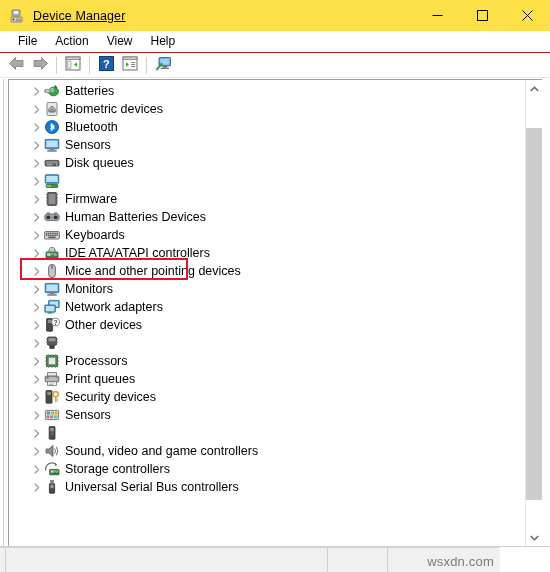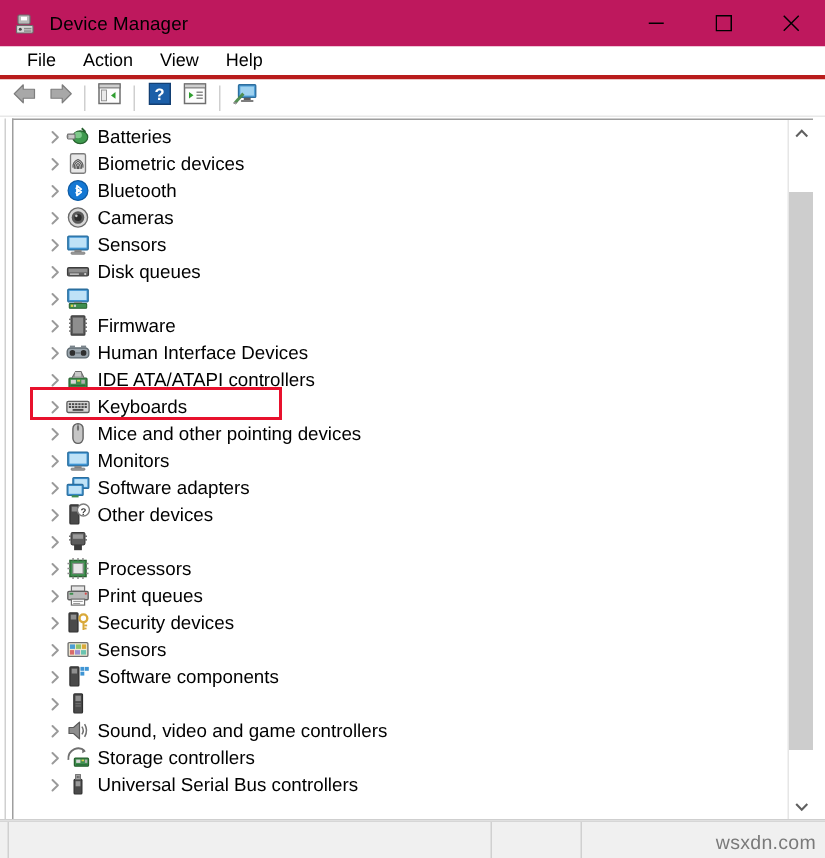--- a/index.html
+++ b/index.html
@@ -24,23 +24,24 @@
     background: #ffffff;
     box-sizing: border-box;
   }
 
   
   #titlebar {
     position: absolute;
     left: 0; top: 0;
     width: 550px;
     height: 31px;
-    background: #be185d;
-    display: flex;
-    align-items: center;
+    background: #fde047;
+    display: flex;
+    align-items: center;
+    text-decoration: underline;
   }
   #title-icon {
     width: 16px; height: 16px;
     margin-left: 9px;
     margin-right: 8px;
     position: relative;
     flex: none;
   }
   #title-text {
     font-size: 12.5px;
@@ -67,21 +68,21 @@
   #menubar {
     position: absolute;
     left: 0; top: 31px;
     width: 550px;
     height: 22px;
     background: #ffffff;
     display: flex;
     align-items: center;
     padding-left: 9px;
     box-sizing: border-box;
-    border-bottom: 3px solid #b91c1c;
+    border-bottom: 1px solid #b91c1c;
   }
   .menu-item {
     font-size: 12px;
     color: #000;
     padding: 2px 9px 3px 9px;
     white-space: nowrap;
   }
 
   
   #toolbar {
@@ -208,21 +209,21 @@
     width: 16px;
     height: 372px;
     background: #cdcdcd;
   }
 
   
   #statusbar {
     position: absolute;
     left: 0;
     bottom: 0;
-    width: 550px;
+    width: 500px;
     height: 25px;
     background: #f0f0f0;
     border-top: 1px solid #d6d6d6;
     box-sizing: border-box;
     display: flex;
     align-items: center;
   }
   .sb-seg {
     height: 25px;
     border-right: 1px solid #d0d0d0;
@@ -410,34 +411,20 @@
       </svg></span>
           <span class="label">Bluetooth</span>
         </div>
         <div class="row">
           <span class="chev">
             <svg width="6" height="9" viewBox="0 0 6 9">
               <path d="M1 1 L4.6 4.5 L1 8" fill="none" stroke="#9a9a9a" stroke-width="1.3" stroke-linecap="round" stroke-linejoin="round"></path>
             </svg>
           </span>
           <span class="ico"><svg width="16" height="16" viewBox="0 0 16 16">
-        <circle cx="8" cy="8" r="6.4" fill="#d7d7d7" stroke="#6b6b6b" stroke-width="0.9"></circle>
-        <circle cx="8" cy="8" r="4.2" fill="#585858"></circle>
-        <circle cx="8" cy="8" r="2.4" fill="#2b2b2b"></circle>
-        <circle cx="6.9" cy="6.9" r="0.85" fill="#e6e6e6" opacity="0.85"></circle>
-      </svg></span>
-          <span class="label">Cameras</span>
-        </div>
-        <div class="row">
-          <span class="chev">
-            <svg width="6" height="9" viewBox="0 0 6 9">
-              <path d="M1 1 L4.6 4.5 L1 8" fill="none" stroke="#9a9a9a" stroke-width="1.3" stroke-linecap="round" stroke-linejoin="round"></path>
-            </svg>
-          </span>
-          <span class="ico"><svg width="16" height="16" viewBox="0 0 16 16">
         <rect x="1.2" y="2.4" width="13.6" height="9.2" rx="0.7" fill="#3f95d4" stroke="#2a6e9e" stroke-width="0.9"></rect>
         <rect x="2.3" y="3.5" width="11.4" height="6.6" fill="#bfe2f7"></rect>
         <rect x="5.6" y="11.6" width="4.8" height="1.5" fill="#8a8a8a"></rect>
         <rect x="3.4" y="13.1" width="9.2" height="1.4" rx="0.5" fill="#9d9d9d" stroke="#6f6f6f" stroke-width="0.5"></rect>
       </svg></span>
           <span class="label">Sensors</span>
         </div>
         <div class="row">
           <span class="chev">
             <svg width="6" height="9" viewBox="0 0 6 9">
@@ -494,38 +481,21 @@
             </svg>
           </span>
           <span class="ico"><svg width="16" height="16" viewBox="0 0 16 16">
         <rect x="0.8" y="5" width="14.4" height="6.6" rx="2.4" fill="#9aa5ad" stroke="#5f6b72" stroke-width="0.9"></rect>
         <circle cx="4.3" cy="8.3" r="1.9" fill="#2f2f2f"></circle>
         <circle cx="11.7" cy="8.3" r="1.9" fill="#2f2f2f"></circle>
         <rect x="6.6" y="7.8" width="2.8" height="1" fill="#6f7a81"></rect>
         <rect x="2.6" y="3.4" width="3.4" height="1.6" fill="#7b858c"></rect>
         <rect x="10" y="3.4" width="3.4" height="1.6" fill="#7b858c"></rect>
       </svg></span>
-          <span class="label">Human Interface Devices</span>
-        </div>
-        <div class="row">
-          <span class="chev">
-            <svg width="6" height="9" viewBox="0 0 6 9">
-              <path d="M1 1 L4.6 4.5 L1 8" fill="none" stroke="#9a9a9a" stroke-width="1.3" stroke-linecap="round" stroke-linejoin="round"></path>
-            </svg>
-          </span>
-          <span class="ico"><svg width="16" height="16" viewBox="0 0 16 16">
-        <rect x="2" y="7" width="12" height="6.4" rx="0.6" fill="#3f8f4f" stroke="#27612f" stroke-width="0.8"></rect>
-        <rect x="3.2" y="8.2" width="3.4" height="2.6" fill="#d6d6d6"></rect>
-        <rect x="7.4" y="8.2" width="2" height="1.2" fill="#d9d04a"></rect>
-        <rect x="10.2" y="8.2" width="2.4" height="2.6" fill="#b0b0b0"></rect>
-        <rect x="3" y="11.6" width="10" height="0.9" fill="#2a6e3a"></rect>
-        <path d="M4 6.8 L6.4 2.6 L10 2.6 L12 6.8" fill="#9a9a9a" stroke="#6a6a6a" stroke-width="0.7"></path>
-        <rect x="6" y="3" width="4" height="3" fill="#c9c9c9"></rect>
-      </svg></span>
-          <span class="label">IDE ATA/ATAPI controllers</span>
+          <span class="label">Human Batteries Devices</span>
         </div>
         <div class="row">
           <span class="chev">
             <svg width="6" height="9" viewBox="0 0 6 9">
               <path d="M1 1 L4.6 4.5 L1 8" fill="none" stroke="#9a9a9a" stroke-width="1.3" stroke-linecap="round" stroke-linejoin="round"></path>
             </svg>
           </span>
           <span class="ico"><svg width="16" height="16" viewBox="0 0 16 16">
         <rect x="0.6" y="4.6" width="14.8" height="7.4" rx="1" fill="#d6d6d6" stroke="#5f5f5f" stroke-width="0.9"></rect>
         <rect x="1.9" y="5.8" width="1.5" height="1.3" fill="#4a4a4a"></rect>
@@ -544,20 +514,37 @@
       </svg></span>
           <span class="label">Keyboards</span>
         </div>
         <div class="row">
           <span class="chev">
             <svg width="6" height="9" viewBox="0 0 6 9">
               <path d="M1 1 L4.6 4.5 L1 8" fill="none" stroke="#9a9a9a" stroke-width="1.3" stroke-linecap="round" stroke-linejoin="round"></path>
             </svg>
           </span>
           <span class="ico"><svg width="16" height="16" viewBox="0 0 16 16">
+        <rect x="2" y="7" width="12" height="6.4" rx="0.6" fill="#3f8f4f" stroke="#27612f" stroke-width="0.8"></rect>
+        <rect x="3.2" y="8.2" width="3.4" height="2.6" fill="#d6d6d6"></rect>
+        <rect x="7.4" y="8.2" width="2" height="1.2" fill="#d9d04a"></rect>
+        <rect x="10.2" y="8.2" width="2.4" height="2.6" fill="#b0b0b0"></rect>
+        <rect x="3" y="11.6" width="10" height="0.9" fill="#2a6e3a"></rect>
+        <path d="M4 6.8 L6.4 2.6 L10 2.6 L12 6.8" fill="#9a9a9a" stroke="#6a6a6a" stroke-width="0.7"></path>
+        <rect x="6" y="3" width="4" height="3" fill="#c9c9c9"></rect>
+      </svg></span>
+          <span class="label">IDE ATA/ATAPI controllers</span>
+        </div>
+        <div class="row">
+          <span class="chev">
+            <svg width="6" height="9" viewBox="0 0 6 9">
+              <path d="M1 1 L4.6 4.5 L1 8" fill="none" stroke="#9a9a9a" stroke-width="1.3" stroke-linecap="round" stroke-linejoin="round"></path>
+            </svg>
+          </span>
+          <span class="ico"><svg width="16" height="16" viewBox="0 0 16 16">
         <rect x="4.6" y="1.4" width="6.8" height="13.2" rx="3.4" fill="#c6c6c6" stroke="#5f5f5f" stroke-width="0.9"></rect>
         <line x1="8" y1="1.6" x2="8" y2="6.2" stroke="#6f6f6f" stroke-width="0.8"></line>
         <rect x="7.3" y="3" width="1.4" height="2.6" rx="0.6" fill="#6f6f6f"></rect>
       </svg></span>
           <span class="label">Mice and other pointing devices</span>
         </div>
         <div class="row">
           <span class="chev">
             <svg width="6" height="9" viewBox="0 0 6 9">
               <path d="M1 1 L4.6 4.5 L1 8" fill="none" stroke="#9a9a9a" stroke-width="1.3" stroke-linecap="round" stroke-linejoin="round"></path>
@@ -577,21 +564,21 @@
               <path d="M1 1 L4.6 4.5 L1 8" fill="none" stroke="#9a9a9a" stroke-width="1.3" stroke-linecap="round" stroke-linejoin="round"></path>
             </svg>
           </span>
           <span class="ico"><svg width="16" height="16" viewBox="0 0 16 16">
         <rect x="4.6" y="1.4" width="10.6" height="7.2" rx="0.6" fill="#3f95d4" stroke="#2a6e9e" stroke-width="0.85"></rect>
         <rect x="5.6" y="2.4" width="8.6" height="5.2" fill="#bfe2f7"></rect>
         <rect x="0.8" y="6" width="10.6" height="7.2" rx="0.6" fill="#3f95d4" stroke="#2a6e9e" stroke-width="0.85"></rect>
         <rect x="1.8" y="7" width="8.6" height="5.2" fill="#bfe2f7"></rect>
         <rect x="3.8" y="13.2" width="4.6" height="1.4" fill="#3f8f4f"></rect>
       </svg></span>
-          <span class="label">Software adapters</span>
+          <span class="label">Network adapters</span>
         </div>
         <div class="row">
           <span class="chev">
             <svg width="6" height="9" viewBox="0 0 6 9">
               <path d="M1 1 L4.6 4.5 L1 8" fill="none" stroke="#9a9a9a" stroke-width="1.3" stroke-linecap="round" stroke-linejoin="round"></path>
             </svg>
           </span>
           <span class="ico"><svg width="16" height="16" viewBox="0 0 16 16">
         <rect x="2.6" y="1.6" width="6" height="12.6" rx="0.6" fill="#4a4a4a" stroke="#2e2e2e" stroke-width="0.8"></rect>
         <rect x="3.8" y="2.8" width="3.6" height="3.2" fill="#8f8f8f"></rect>
@@ -690,35 +677,20 @@
       </svg></span>
           <span class="label">Sensors</span>
         </div>
         <div class="row">
           <span class="chev">
             <svg width="6" height="9" viewBox="0 0 6 9">
               <path d="M1 1 L4.6 4.5 L1 8" fill="none" stroke="#9a9a9a" stroke-width="1.3" stroke-linecap="round" stroke-linejoin="round"></path>
             </svg>
           </span>
           <span class="ico"><svg width="16" height="16" viewBox="0 0 16 16">
-        <rect x="2.6" y="1.6" width="6" height="12.6" rx="0.6" fill="#4a4a4a" stroke="#2e2e2e" stroke-width="0.8"></rect>
-        <rect x="3.8" y="2.8" width="3.6" height="3.2" fill="#8f8f8f"></rect>
-        <rect x="9.6" y="1.6" width="2.6" height="2.6" fill="#3f95d4"></rect>
-        <rect x="12.6" y="1.6" width="2.6" height="2.6" fill="#3f95d4"></rect>
-        <rect x="9.6" y="4.8" width="2.6" height="2.6" fill="#3f95d4"></rect>
-      </svg></span>
-          <span class="label">Software components</span>
-        </div>
-        <div class="row">
-          <span class="chev">
-            <svg width="6" height="9" viewBox="0 0 6 9">
-              <path d="M1 1 L4.6 4.5 L1 8" fill="none" stroke="#9a9a9a" stroke-width="1.3" stroke-linecap="round" stroke-linejoin="round"></path>
-            </svg>
-          </span>
-          <span class="ico"><svg width="16" height="16" viewBox="0 0 16 16">
         <rect x="5.2" y="1.6" width="5.8" height="12.6" rx="0.6" fill="#4a4a4a" stroke="#2e2e2e" stroke-width="0.8"></rect>
         <rect x="6.3" y="2.8" width="3.6" height="3.6" fill="#8f8f8f"></rect>
         <rect x="6.3" y="7.6" width="3.6" height="0.9" fill="#6f6f6f"></rect>
         <rect x="6.3" y="9.2" width="3.6" height="0.9" fill="#6f6f6f"></rect>
       </svg></span>
         </div>
         <div class="row">
           <span class="chev">
             <svg width="6" height="9" viewBox="0 0 6 9">
               <path d="M1 1 L4.6 4.5 L1 8" fill="none" stroke="#9a9a9a" stroke-width="1.3" stroke-linecap="round" stroke-linejoin="round"></path>

